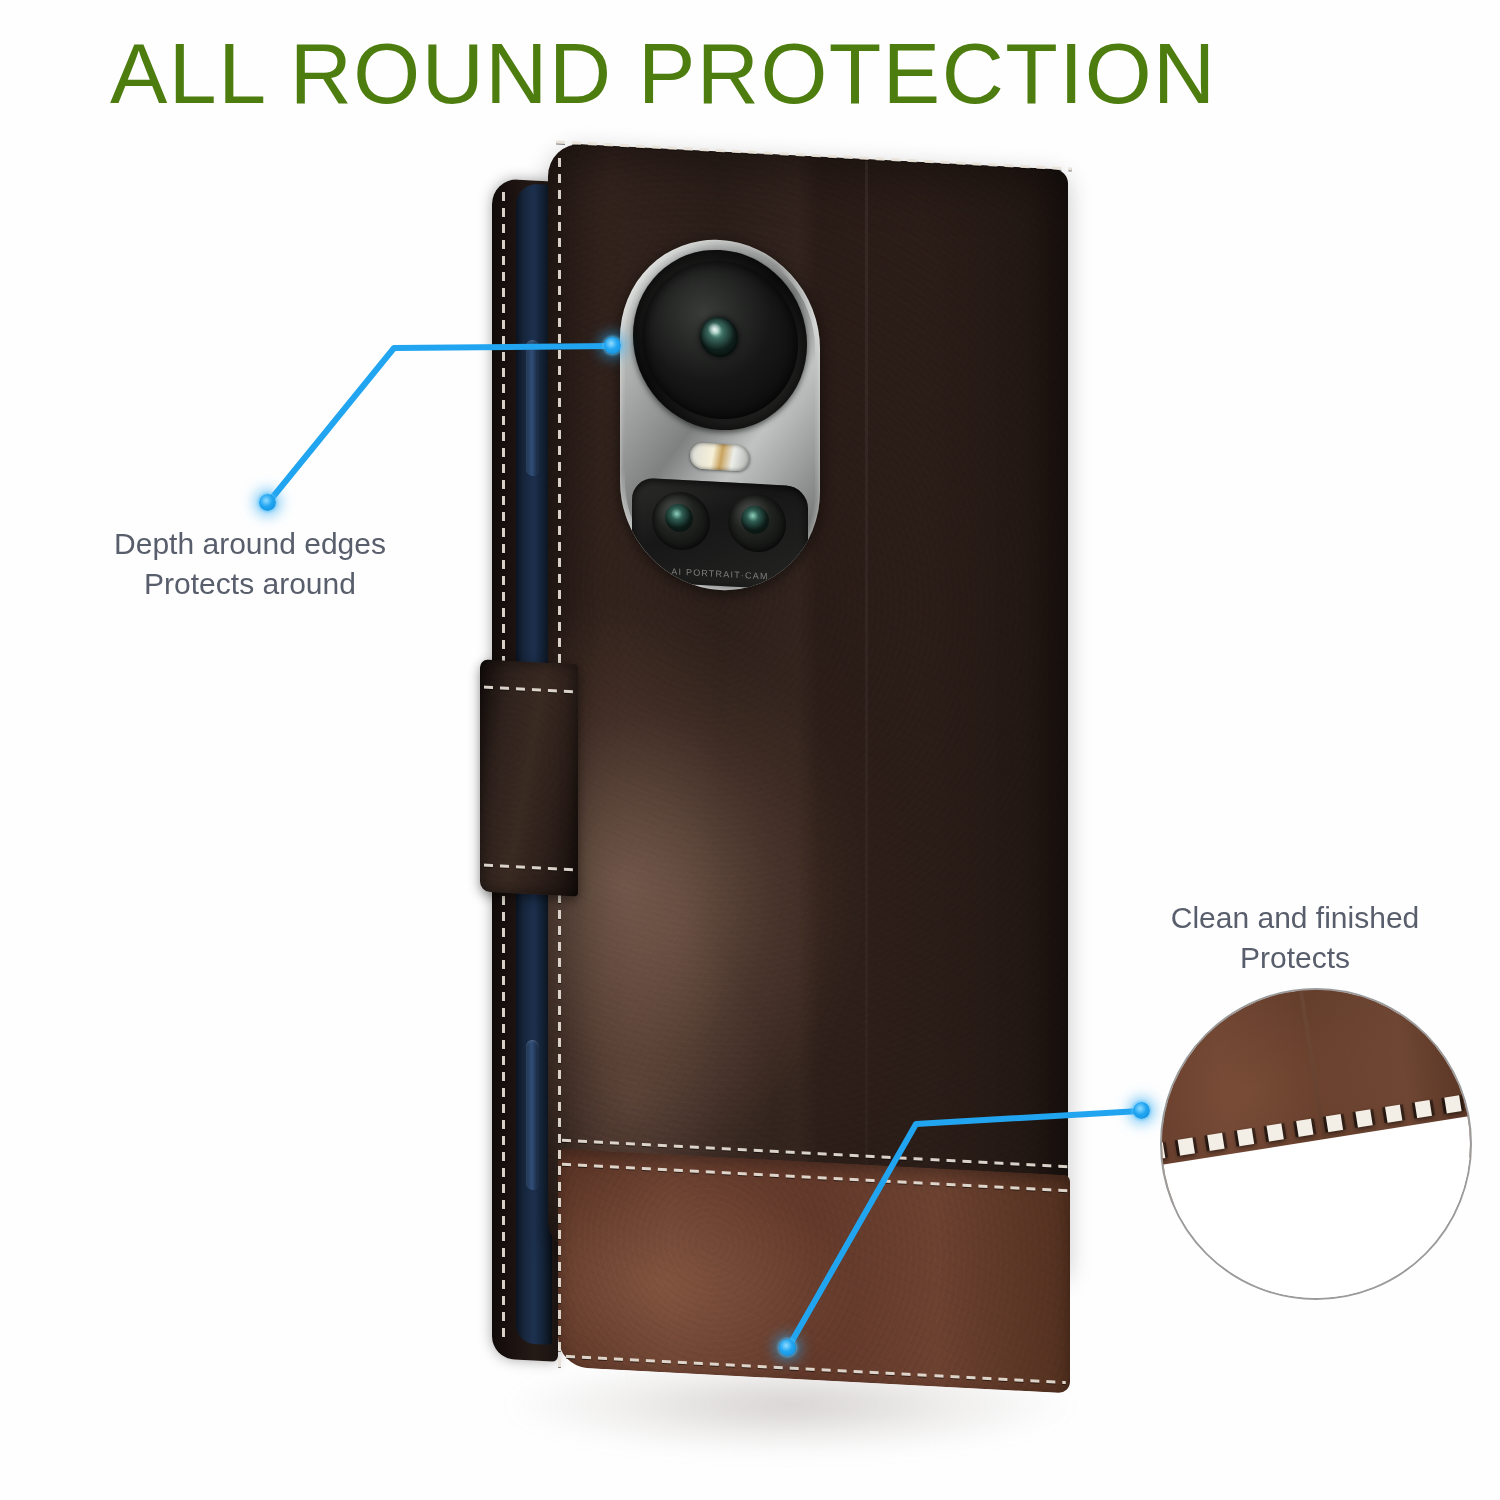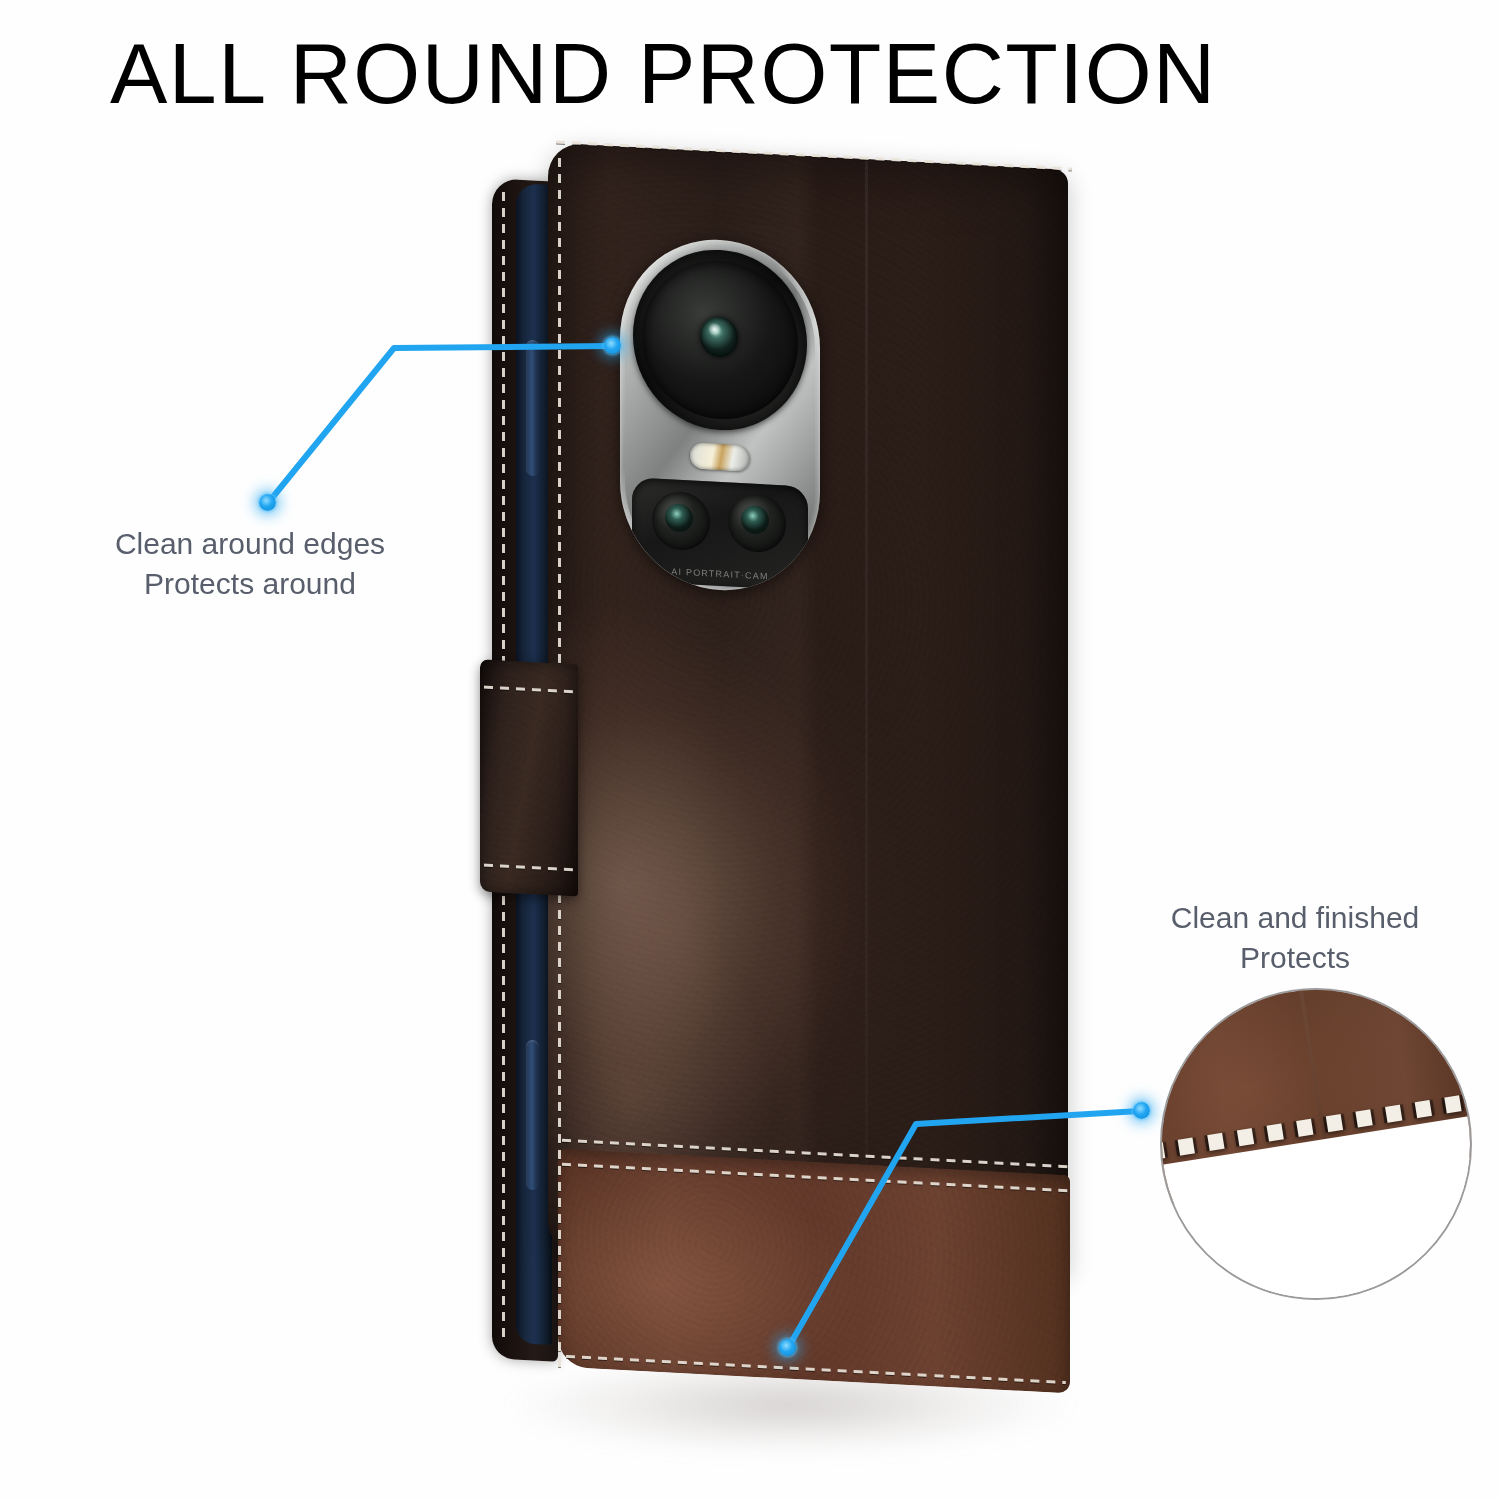--- a/index.html
+++ b/index.html
@@ -11,21 +11,21 @@
     position:relative;
   }
   #stage{position:absolute;left:0;top:0;width:1500px;height:1500px;overflow:hidden;background:#fefefe;}
 
   
   .headline{
     position:absolute;left:110px;top:24px;
     font-size:86px;
     font-weight:300;
     letter-spacing:1.5px;
-    color:#000000;
+    color:#4d7c0f;
     white-space:nowrap;
     font-family:"Liberation Sans", sans-serif;
   }
 
   
   .callout-text{
     position:absolute;
     color:#585e6b;
     font-size:30px;
     line-height:1.32;
@@ -353,21 +353,21 @@
     <polyline points="268,503 394,348 612,346" fill="none" stroke="#22a5f0" stroke-width="6" stroke-linecap="round" stroke-linejoin="round"></polyline>
     <polyline points="788,1348 916,1124 1140,1111" fill="none" stroke="#22a5f0" stroke-width="6" stroke-linecap="round" stroke-linejoin="round"></polyline>
   </svg>
 
   <div class="dot" style="left:259px;top:494px;"></div>
   <div class="dot" style="left:604px;top:337px;"></div>
   <div class="dot" style="left:779px;top:1339px;"></div>
   <div class="dot" style="left:1133px;top:1102px;"></div>
 
   <div class="callout-text" id="callout-left-text">
-    <div>Clean around edges</div>
+    <div>Depth around edges</div>
     <div>Protects around</div>
   </div>
 
   <div class="callout-text" id="callout-right-text">
     <div>Clean and finished</div>
     <div>Protects</div>
   </div>
 
 </div>
 

